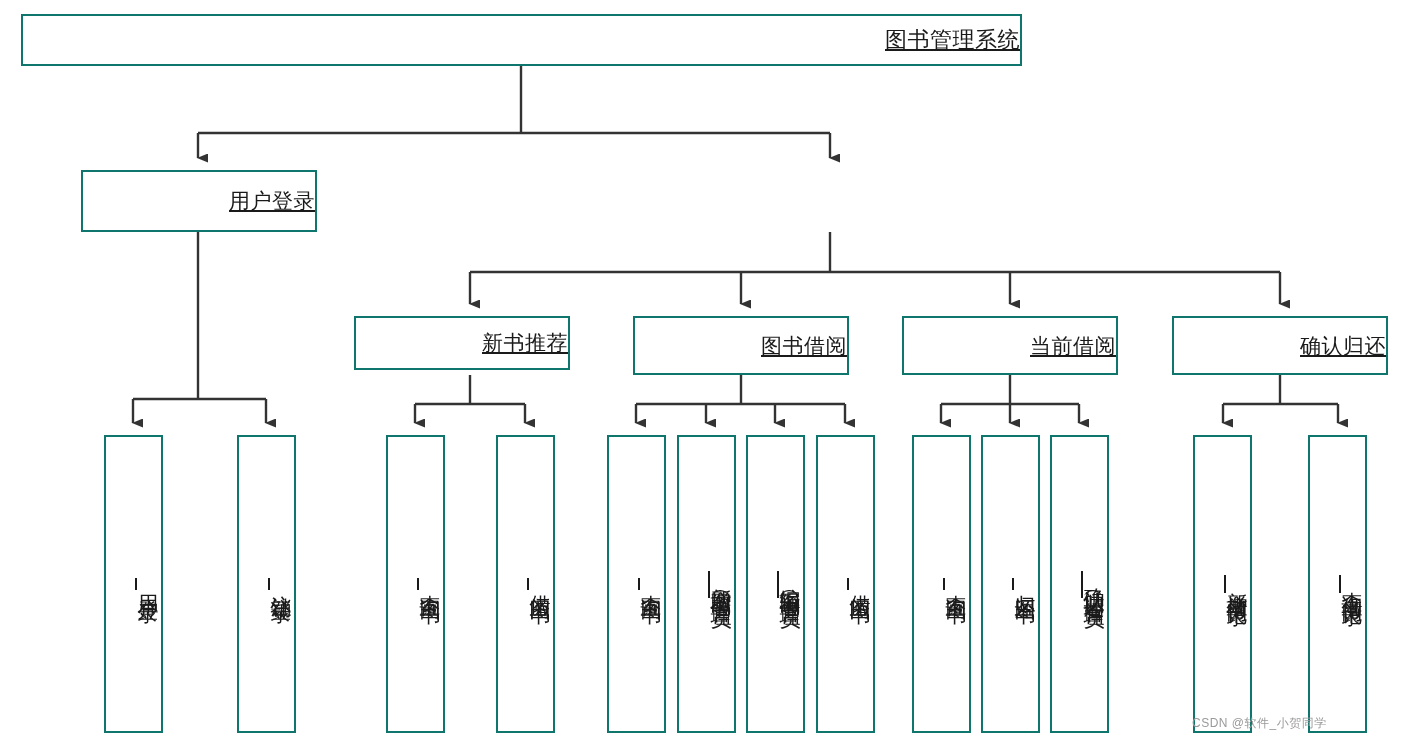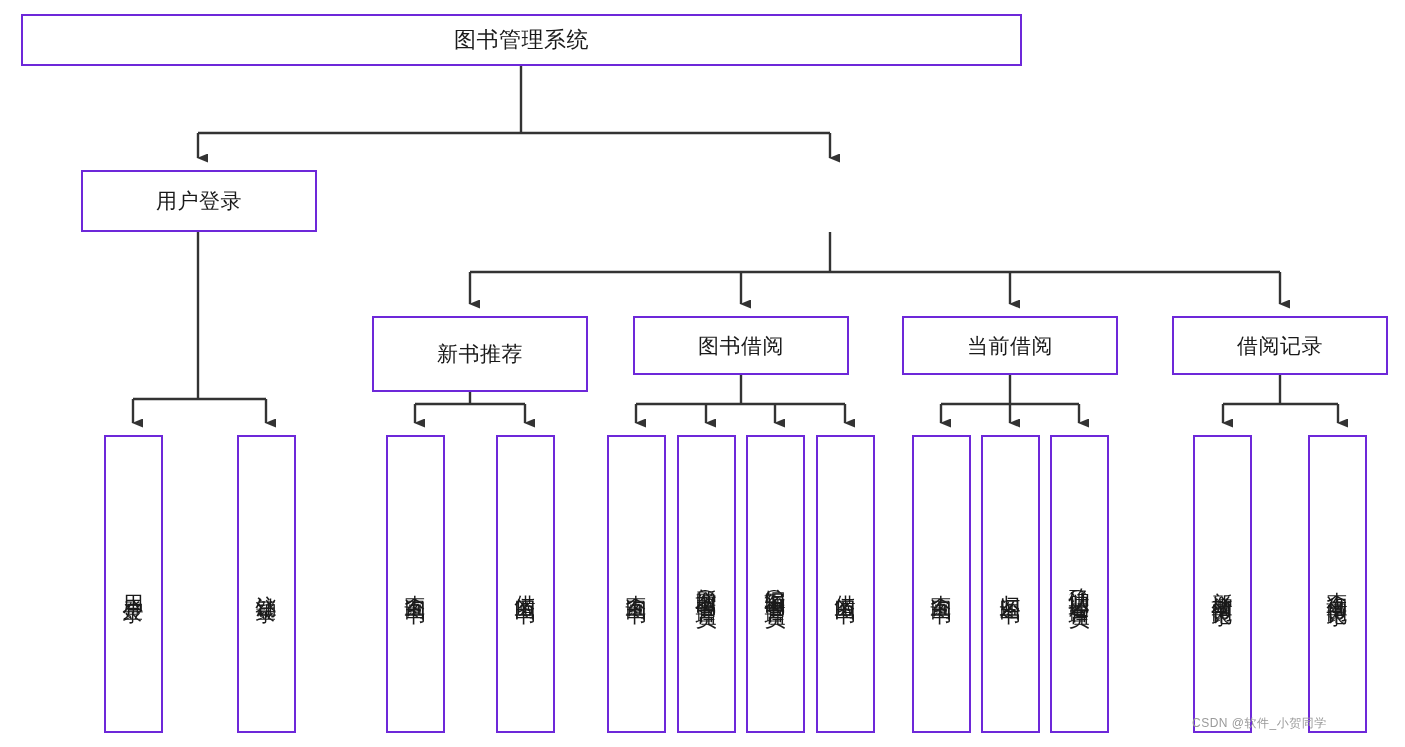--- a/index.html
+++ b/index.html
@@ -19,25 +19,26 @@
     position:absolute;
     left:0; top:0;
     width:1405px;
     height:747px;
     pointer-events:none;
   }
   .node{
     position:absolute;
     box-sizing:border-box;
     background:#ffffff;
-    border:2px solid #6d28d9;
+    border:2px solid #0f766e;
     display:flex;
     align-items:center;
-    justify-content:center;
+    justify-content:flex-end;
     z-index:2;
+    text-decoration:underline;
   }
   .node-label{
     display:block;
     text-align:center;
     line-height:1.12;
     letter-spacing:0.5px;
     color:#1a1a1a;
     white-space:nowrap;
   }
   
@@ -126,34 +127,34 @@
 
   <div class="node root horiz" style="left:21px; top:14px; width:1001px; height:52px;">
     <span class="node-label">图书管理系统</span>
   </div>
 
   <div class="node horiz" style="left:81px; top:170px; width:236px; height:62px;">
     <span class="node-label">用户登录</span>
   </div>
 
 
-  <div class="node horiz" style="left:372px; top:316px; width:216px; height:76px;">
+  <div class="node horiz" style="left:354px; top:316px; width:216px; height:54px;">
     <span class="node-label">新书推荐</span>
   </div>
 
   <div class="node horiz" style="left:902px; top:316px; width:216px; height:59px;">
     <span class="node-label">当前借阅</span>
   </div>
 
   <div class="node horiz" style="left:633px; top:316px; width:216px; height:59px;">
     <span class="node-label">图书借阅</span>
   </div>
 
   <div class="node horiz" style="left:1172px; top:316px; width:216px; height:59px;">
-    <span class="node-label">借阅记录</span>
+    <span class="node-label">确认归还</span>
   </div>
 
   <div class="node vert" style="left:104px; top:435px; width:59px; height:298px;">
     <span class="node-label">用户登录</span>
   </div>
   <div class="node vert" style="left:237px; top:435px; width:59px; height:298px;">
     <span class="node-label">注销登录</span>
   </div>
 
   <div class="node vert" style="left:386px; top:435px; width:59px; height:298px;">

